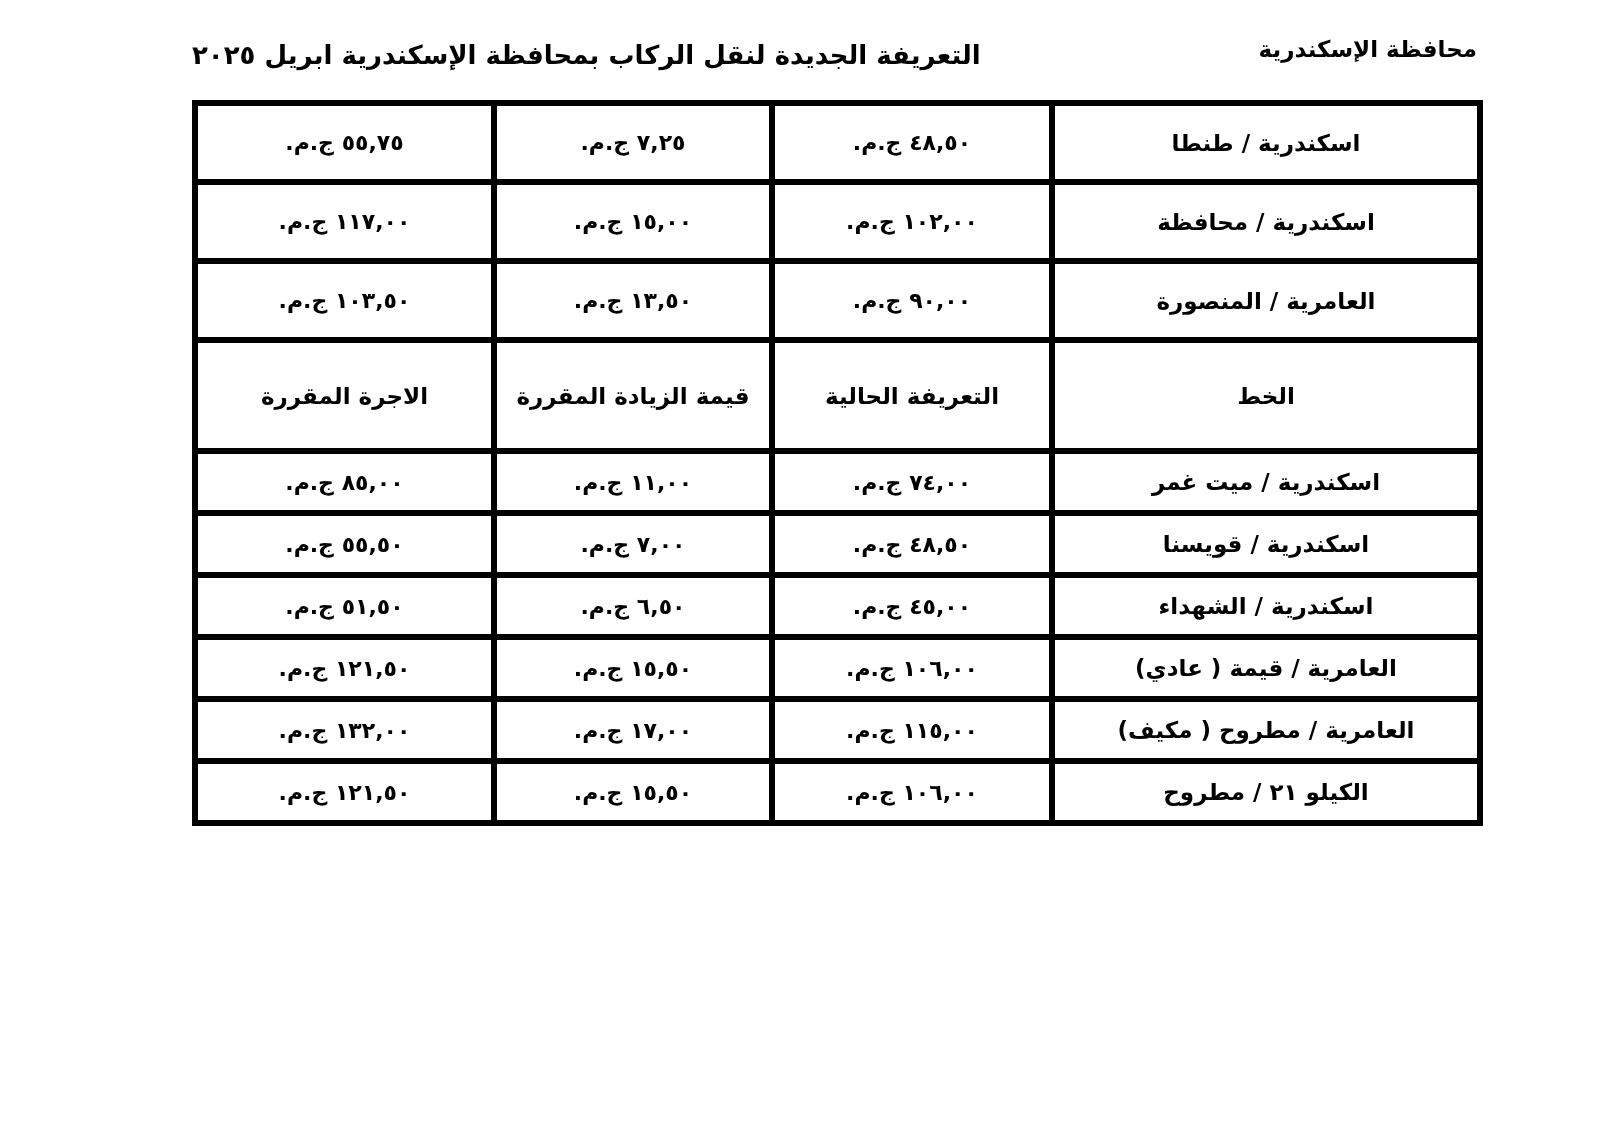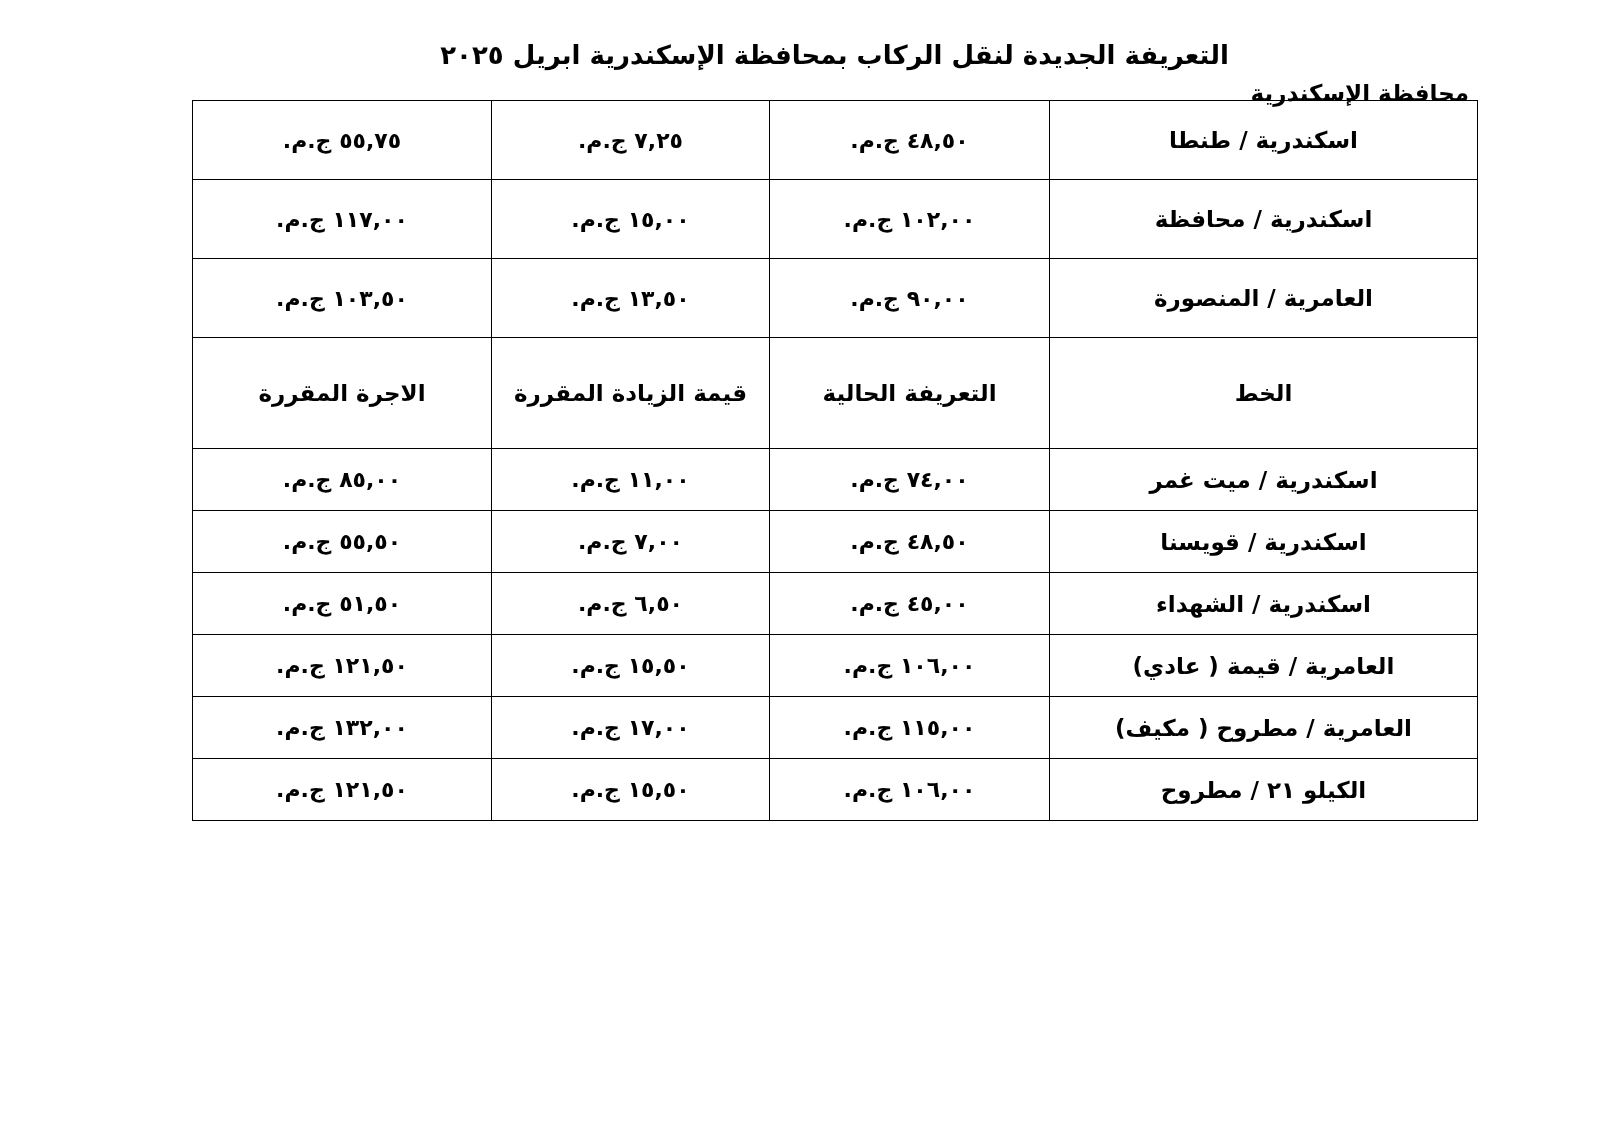--- a/index.html
+++ b/index.html
@@ -19,48 +19,47 @@
   }
   .doc-header {
     position: absolute;
     top: 34px;
     left: 192px;
     width: 1285px;
     height: 46px;
   }
   .org-name {
     position: absolute;
-    right: 8px;
+    right: 0;
     top: 2px;
     font-size: 23px;
     font-weight: bold;
     white-space: nowrap;
-    margin-top: 44px;
   }
   .page-title {
     position: absolute;
     left: 0;
     top: 6px;
     width: 100%;
-    text-align: center;
+    text-align: left;
     font-size: 26px;
     font-weight: bold;
     white-space: nowrap;
   }
   table.tariff-table {
     position: absolute;
     top: 100px;
     left: 192px;
     width: 1285px;
     border-collapse: collapse;
     table-layout: fixed;
     direction: rtl;
   }
   .tariff-table td, .tariff-table th {
-    border: 1px solid #000000;
+    border: 6px solid #000000;
     text-align: center;
     vertical-align: middle;
     font-weight: bold;
     padding: 0 6px;
     overflow: hidden;
   }
   .r-top  { height: 79px; }
   .r-section { height: 160px; }
   .r-head { height: 111px; }
   .r-data { height: 62px; }

